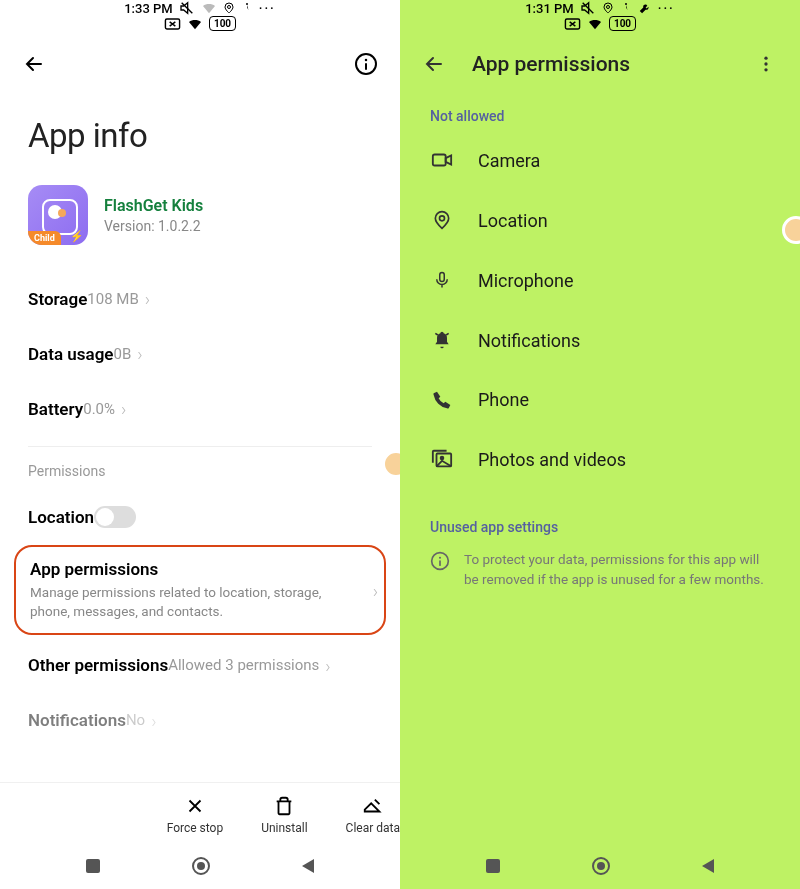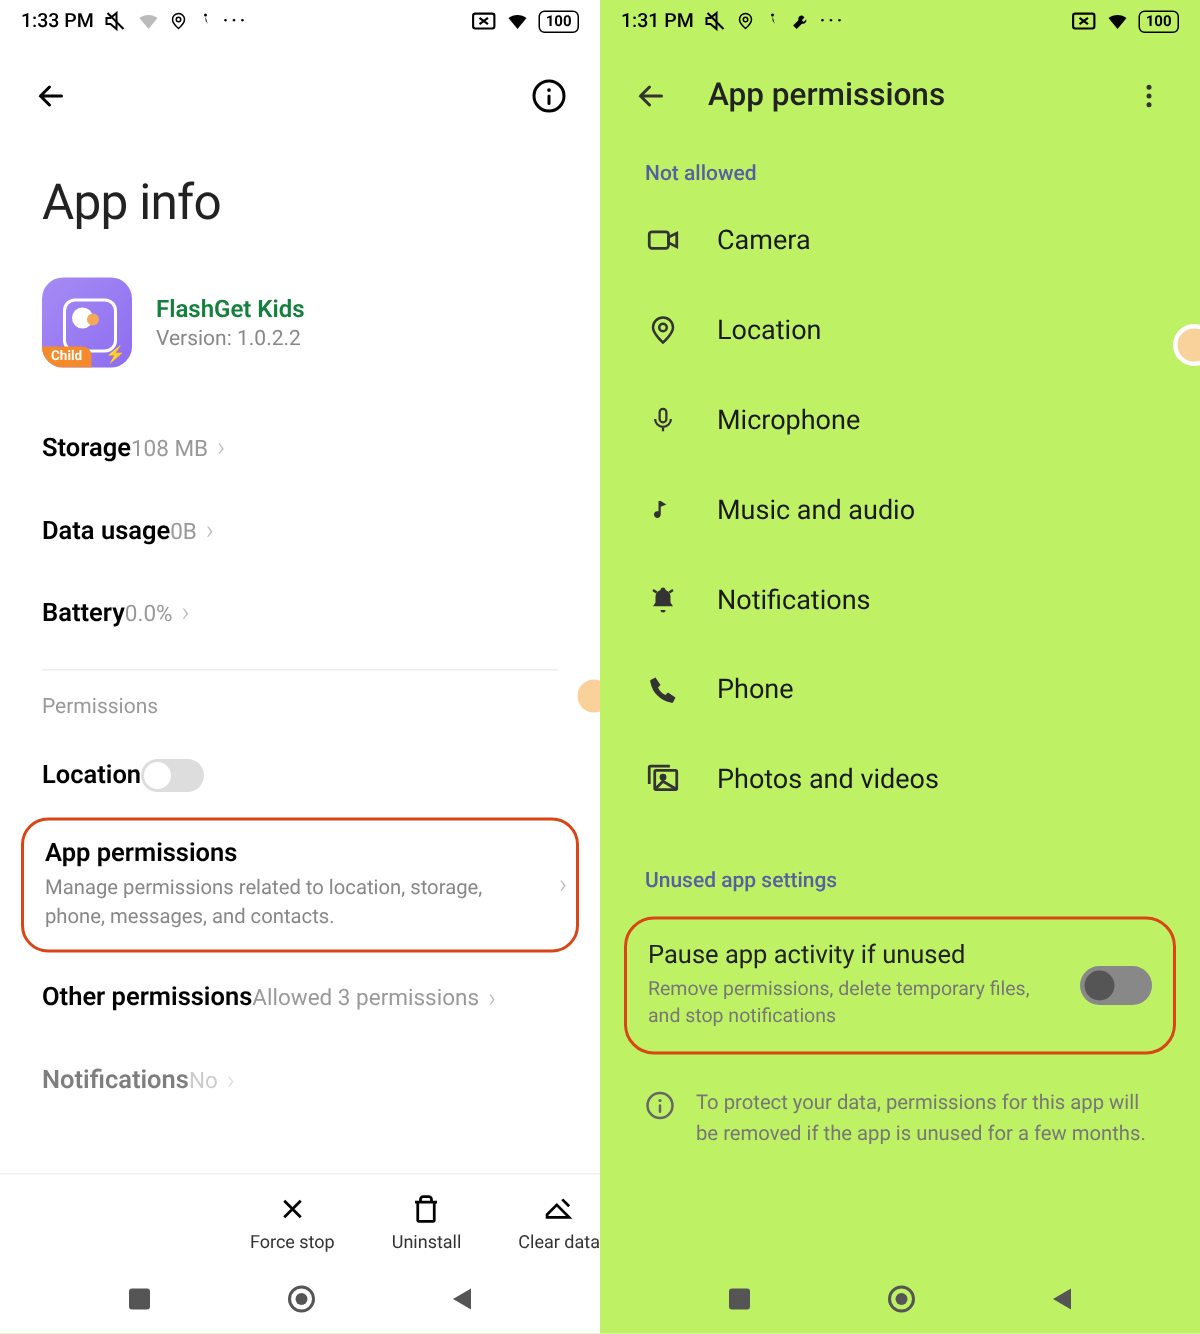--- a/index.html
+++ b/index.html
@@ -2,21 +2,21 @@
 <html><head>
 <meta charset="utf-8">
 <style>
 * { box-sizing: border-box; margin: 0; padding: 0; }
 body { font-family: -apple-system, Roboto, "Segoe UI", sans-serif; background: #fff; width: 800px; height: 889px; display: flex; }
 .screen { width: 400px; height: 889px; position: relative; display: flex; flex-direction: column; }
 .left { background: #fff; }
 .right { background: #bef264; }
 
 
-.statusbar { height: 28px; display: flex; align-items: center; justify-content: space-between; padding: 0 14px; font-size: 13px; font-weight: 500; color: #000; }
+.statusbar { height: 28px; display: flex; align-items: center; justify-content: space-between; padding: 0 14px; font-size: 13px; font-weight: 500; color: #000; flex-direction: column; }
 .statusbar .sb-left { display: flex; align-items: center; gap: 6px; }
 .statusbar .sb-right { display: flex; align-items: center; gap: 6px; }
 .statusbar svg { display: block; }
 .battbox { border: 1.5px solid #000; border-radius: 4px; padding: 0 4px; font-size: 10px; font-weight: 700; display: flex; align-items: center; height: 15px; }
 
 
 .header { display: flex; align-items: center; padding: 18px 16px 12px; gap: 20px; }
 .header .title { font-size: 21px; font-weight: 500; color: #222; flex: 1; }
 .icon-btn { width: 36px; height: 36px; display: flex; align-items: center; justify-content: center; cursor: pointer; }
 
@@ -313,28 +313,20 @@
     <span class="picon">
         <svg width="18" height="22" viewBox="0 0 24 24" fill="none" stroke="#333" stroke-width="2">
           <rect x="9" y="2" width="6" height="12" rx="3"></rect>
           <path d="M5 11a7 7 0 0014 0M12 18v4"></path>
         </svg>
       </span>
     <span class="plabel">Microphone</span>
   </div>
   <div class="perm-row">
     <span class="picon">
-        <svg width="18" height="22" viewBox="0 0 24 24" fill="#333">
-          <path d="M10 4v12a3 3 0 11-2-2.8V4h2l5 3-5 2z"></path>
-        </svg>
-      </span>
-    <span class="plabel">Music and audio</span>
-  </div>
-  <div class="perm-row">
-    <span class="picon">
         <svg width="20" height="22" viewBox="0 0 24 24" fill="#333">
           <path d="M12 2a2 2 0 012 2 6 6 0 014 6v4l2 3H4l2-3v-4a6 6 0 014-6 2 2 0 012-2zM10 20a2 2 0 004 0"></path>
           <path d="M4 4l3 2M20 4l-3 2" stroke="#333" stroke-width="2" fill="none"></path>
         </svg>
       </span>
     <span class="plabel">Notifications</span>
   </div>
   <div class="perm-row">
     <span class="picon">
         <svg width="20" height="20" viewBox="0 0 24 24" fill="#333">
@@ -350,27 +342,20 @@
           <path d="M2 16V4a1 1 0 011-1h14"></path>
           <circle cx="12" cy="11" r="1.5" fill="#333"></circle>
           <path d="M6 20l6-6 10 6"></path>
         </svg>
       </span>
     <span class="plabel">Photos and videos</span>
   </div>
 
   <div class="section-hdr-r">Unused app settings</div>
 
-  <div class="highlight-r">
-    <div class="txt">
-      <div class="ttl">Pause app activity if unused</div>
-      <div class="sub">Remove permissions, delete temporary files, and stop notifications</div>
-    </div>
-    <span class="toggle dark"></span>
-  </div>
 
   <div class="footer-note">
     <svg width="20" height="20" viewBox="0 0 24 24" fill="none" stroke="#666" stroke-width="2" style="flex-shrink:0; margin-top:2px;">
         <circle cx="12" cy="12" r="10"></circle>
         <line x1="12" y1="8" x2="12" y2="8" stroke-width="2.5" stroke-linecap="round"></line>
         <line x1="12" y1="12" x2="12" y2="17" stroke-linecap="round"></line>
       </svg>
     <div class="ftxt">To protect your data, permissions for this app will be removed if the app is unused for a few months.</div>
   </div>
 

